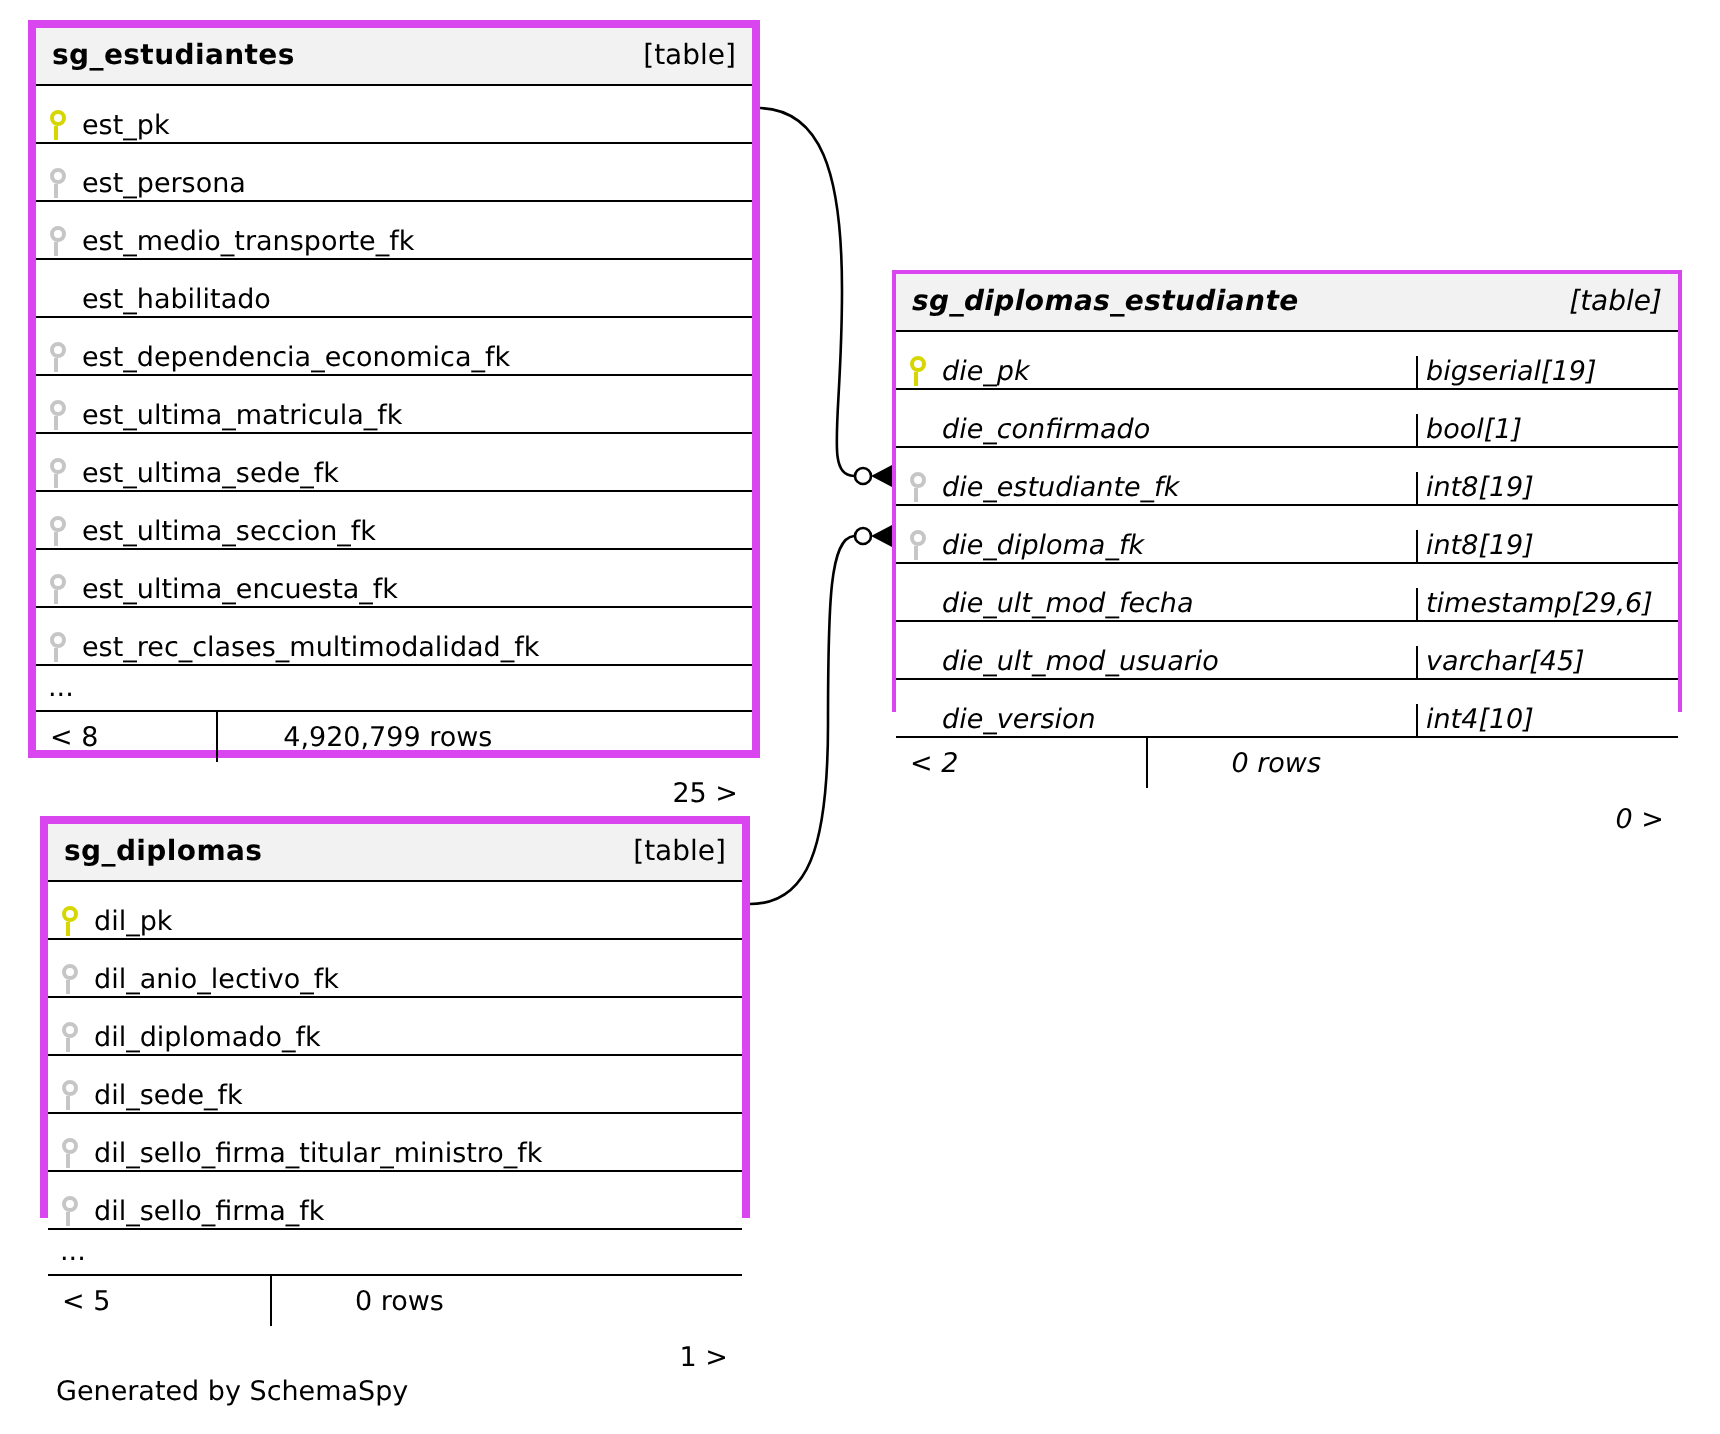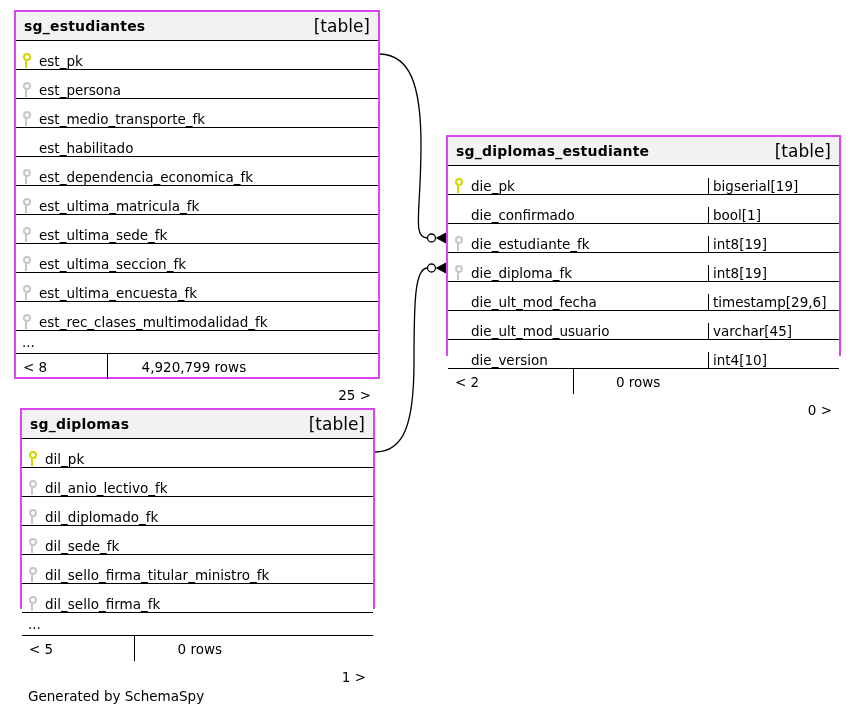--- a/index.html
+++ b/index.html
@@ -2,31 +2,31 @@
 <html><head>
 <meta charset="utf-8">
 <style>
   html,body { margin:0; padding:0; }
   body {
     width:860px; height:717px; position:relative;
     background:#ffffff; font-family:"DejaVu Sans", sans-serif; color:#000;
     overflow:hidden;
   }
   .tbl {
-    position:absolute; background:#fff; border:2px solid #d946ef;
+    position:absolute; background:#fff; border:4px solid #d946ef;
     display:flex; flex-direction:column; box-sizing:border-box; z-index:1;
   }
   .tbl.focus { border-width:2px; }
   .thead {
     background:#f2f2f2; border-bottom:1px solid #000;
     display:flex; justify-content:space-between; align-items:center;
     padding:0 8px; height:29px; box-sizing:border-box; flex:none;
   }
   .tname { font-weight:bold; font-size:14px; letter-spacing:0.2px; }
-  .ttag  { font-size:17px; }
+  .ttag  { font-size:14px; }
   .row {
     display:flex; align-items:flex-end; height:29px; flex:none;
     border-bottom:1px solid #000; box-sizing:border-box; background:#fff;
   }
   .namecell { display:flex; align-items:center; flex:1; padding-left:6px; min-width:0; }
   .typecell {
     width:131px; flex:none; border-left:1px solid #000; box-sizing:border-box;
     display:flex; align-items:center; padding-left:4px; font-size:13.5px;margin-top:48px;
   }
   .cname { font-size:13.5px; padding-left:7px; white-space:nowrap; }
@@ -48,21 +48,21 @@
   .tfoot { display:flex; flex:1; font-size:13.5px; min-height:25px; }
   .fcell { display:flex; align-items:center; box-sizing:border-box; padding:0 7px; }
   .fcell + .fcell { border-left:1px solid #000; }
   .f-left   { justify-content:flex-start; }
   .f-center { justify-content:center; }
   .f-right  { justify-content:flex-end;margin-top:41px; }
   .overlay { position:absolute; left:0; top:0; z-index:2; pointer-events:none; }
   .credit { position:absolute; left:28px; top:688px; font-size:13.5px; }
   
   #t-estudiantes { left:14px;  top:10px;  width:366px; height:369px; }
-  #t-diplomas-estudiante { left:446px; top:135px; width:395px; height:221px; }
+  #t-diplomas-estudiante { left:446px; top:135px; width:395px; height:221px;font-style:italic; }
   #t-diplomas { left:20px;  top:408px; width:355px; height:201px; }
 </style>
 </head>
 <body>
 
 <svg class="overlay" width="860" height="717">
   <g>
     <path d="M380,54 C410,55 421,85 421,145 C421,212 412,237 427,238" fill="none" stroke="#000" stroke-width="1.3"></path>
     <circle cx="431.5" cy="238" r="4" fill="#fff" stroke="#000" stroke-width="1.3"></circle>
     <polygon points="435.5,238 446,232.5 446,243.5" fill="#000"></polygon>

